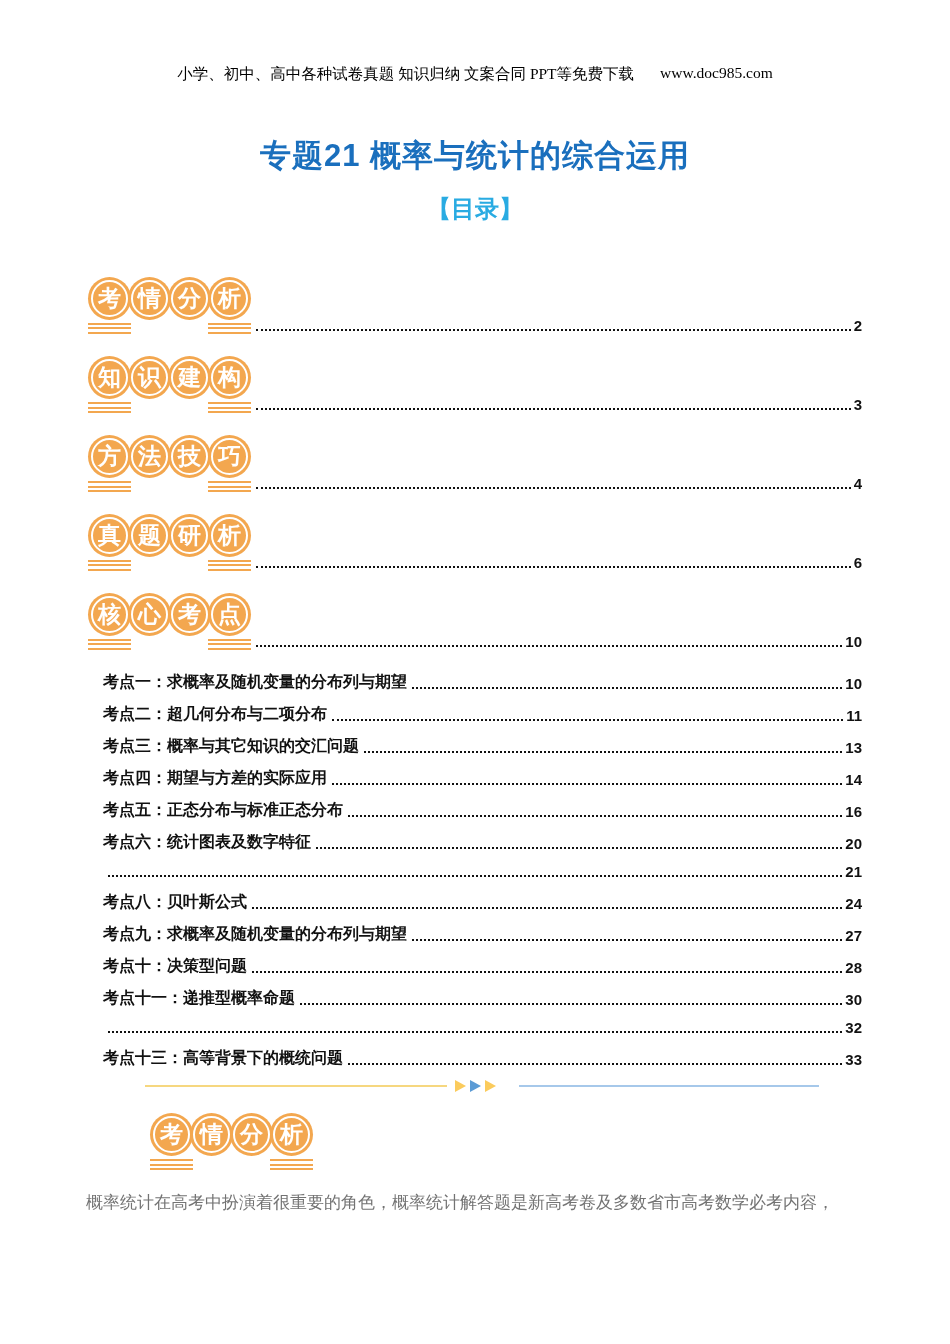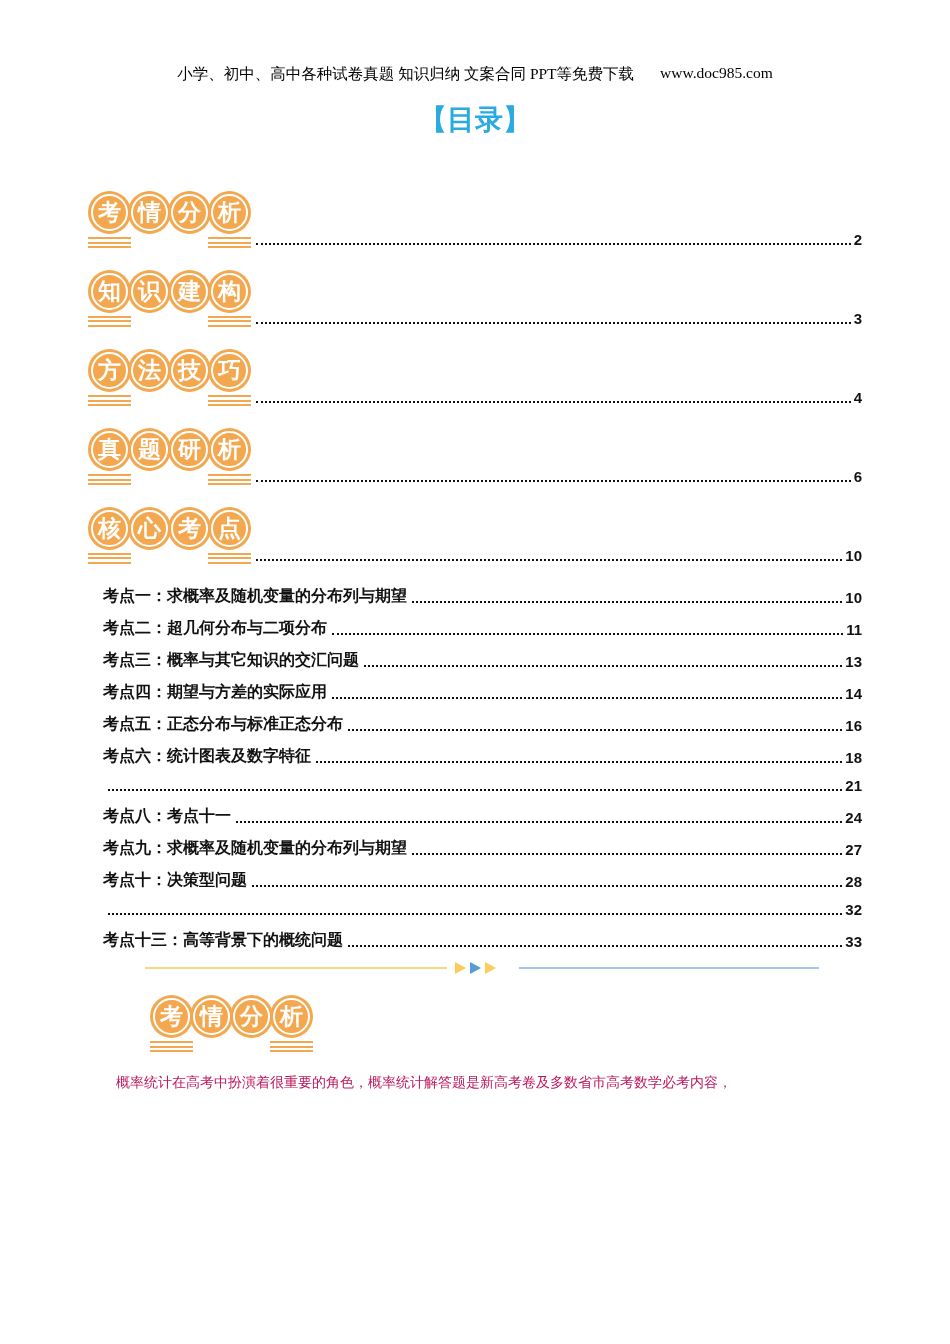--- a/index.html
+++ b/index.html
@@ -19,21 +19,21 @@
     display:flex;justify-content:center;gap:26px;
     font-family:"Liberation Serif",serif;font-size:15.5px;color:#000;
   }
   
   .doc-title{
     margin:50px 0 0;text-align:center;
     font-size:31px;font-weight:bold;letter-spacing:1px;color:var(--title-blue);
   }
   .toc-heading{
     margin-top:16px;text-align:center;
-    font-size:28px;font-weight:bold;color:var(--heading-cyan);
+    font-size:24px;font-weight:bold;color:var(--heading-cyan);
   }
   
   .toc{padding:0 88px;margin-top:52px;}
   .toc-section-row{display:flex;align-items:flex-end;margin-bottom:22px;}
   .toc-item-row{display:flex;align-items:flex-end;margin-bottom:12px;padding-left:15px;}
   .item-label{font-weight:bold;font-size:16px;line-height:1.25;white-space:nowrap;}
   .leader{flex:1;border-bottom:2.5px dotted var(--ink);margin:0 3px 3px 5px;min-width:20px;}
   .page-num{font-weight:bold;font-size:15px;line-height:1;margin-bottom:1px;}
   
   .badge{position:relative;display:inline-flex;padding-bottom:14px;flex:0 0 auto;}
@@ -55,34 +55,35 @@
   
   .divider{display:flex;align-items:center;margin-top:0;padding-left:145px;height:12px;}
   .divider-line-gold{width:302px;height:2px;background:#F6D77F;}
   .divider-arrows{display:flex;gap:4px;margin:0 23px 0 8px;}
   .tri{width:0;height:0;border-top:6px solid transparent;border-bottom:6px solid transparent;border-left:11px solid #FBCB5C;}
   .tri.blue{border-left-color:#5B9BD5;}
   .divider-line-blue{width:300px;height:2px;background:#A6C8EA;}
   
   .standalone-badge{margin:21px 0 0 150px;}
   .body-paragraph{
-    margin:21px 88px 0;font-family:"Liberation Serif",serif;
-    font-size:14px;line-height:1.4;color:#be185d;text-indent:2em;text-align:justify;
+    margin:21px 52px 0;font-family:"Liberation Serif",serif;
+    font-size:17px;line-height:1.4;color:#737373;text-indent:2em;text-align:justify;
   }
 </style>
 </head>
 <body>
 
 <div class="page">
 
   <div class="site-header">
     <span>小学、初中、高中各种试卷真题 知识归纳 文案合同 PPT等免费下载</span>
     <span>www.doc985.com</span>
   </div>
 
+  <h1 class="doc-title">专题21 概率与统计的综合运用</h1>
 
   <div class="toc-heading">【目录】</div>
 
   <div class="toc">
 
     <div class="toc-section-row">
       <div class="badge">
         <div class="badge-circle">考</div>
         <div class="badge-circle">情</div>
         <div class="badge-circle">分</div>
@@ -167,40 +168,45 @@
       <span class="page-num">14</span>
     </div>
     <div class="toc-item-row">
       <span class="item-label">考点五：正态分布与标准正态分布</span>
       <span class="leader"></span>
       <span class="page-num">16</span>
     </div>
     <div class="toc-item-row">
       <span class="item-label">考点六：统计图表及数字特征</span>
       <span class="leader"></span>
-      <span class="page-num">18</span>
+      <span class="page-num">20</span>
     </div>
     <div class="toc-item-row">
       <span class="leader"></span>
       <span class="page-num">21</span>
     </div>
     <div class="toc-item-row">
-      <span class="item-label">考点八：考点十一</span>
+      <span class="item-label">考点八：贝叶斯公式</span>
       <span class="leader"></span>
       <span class="page-num">24</span>
     </div>
     <div class="toc-item-row">
       <span class="item-label">考点九：求概率及随机变量的分布列与期望</span>
       <span class="leader"></span>
       <span class="page-num">27</span>
     </div>
     <div class="toc-item-row">
       <span class="item-label">考点十：决策型问题</span>
       <span class="leader"></span>
       <span class="page-num">28</span>
+    </div>
+    <div class="toc-item-row">
+      <span class="item-label">考点十一：递推型概率命题</span>
+      <span class="leader"></span>
+      <span class="page-num">30</span>
     </div>
     <div class="toc-item-row">
       <span class="leader"></span>
       <span class="page-num">32</span>
     </div>
     <div class="toc-item-row">
       <span class="item-label">考点十三：高等背景下的概统问题</span>
       <span class="leader"></span>
       <span class="page-num">33</span>
     </div>

